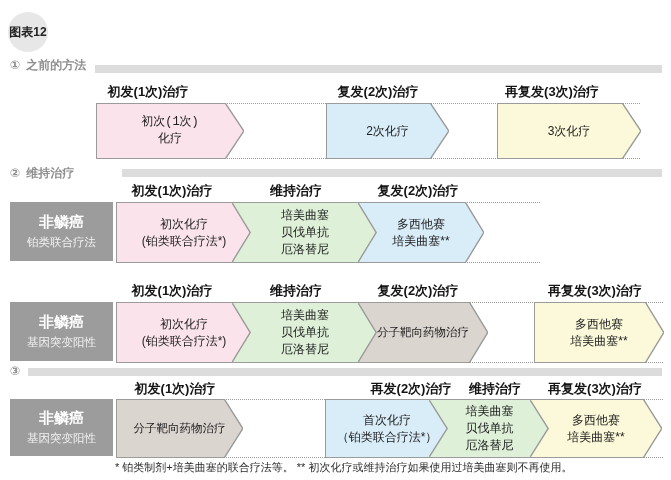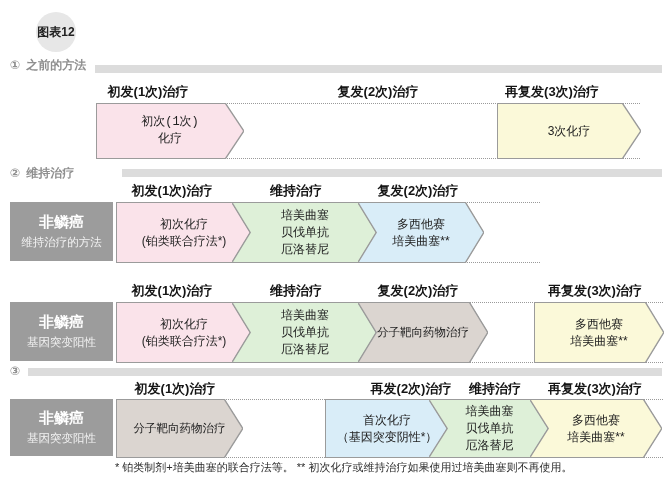--- a/index.html
+++ b/index.html
@@ -6,21 +6,21 @@
   .canvas {
     position:relative; width:671px; height:480px; background:#ffffff;
     font-family:"Liberation Sans","DejaVu Sans",sans-serif; color:#1a1a1a;
     overflow:hidden;
   }
   .abs { position:absolute; }
 
   
   .badge {
     border-radius:50%; background:#e7e7e7; display:flex; align-items:center;
-    justify-content:center; font-size:12px; color:#222; font-weight:bold;margin-left:28px;
+    justify-content:center; font-size:12px; color:#222; font-weight:bold;
   }
   .fig-title { font-size:18px; font-weight:bold; color:#111; white-space:nowrap; }
 
   
   .sec-label { font-size:12px; font-weight:bold; color:#8f8f8f; white-space:nowrap; }
   .sec-label .num { margin-right:6px; }
   .sec-bar { background:var(--bar,#dcdcdc); }
 
   
   .col-h {
@@ -79,40 +79,46 @@
   <div class="abs col-h" style="left:552px; top:83px;">再复发(3次)治疗</div>
 
   <div class="abs track" style="left:97px; top:103px; width:543px; height:54px;">
     <div class="arw" style="left:0; width:146px;font-family:Liberation Mono, monospace;">
       <div class="arw-shape flat c-pink"></div>
       <div class="arw-text">
         <div>初次(1次)</div>
         <div>化疗</div>
       </div>
     </div>
+    <div class="arw" style="left:230px; width:121px;">
+      <div class="arw-shape flat c-blue"></div>
+      <div class="arw-text">
+        <div>2次化疗</div>
+      </div>
+    </div>
     <div class="arw" style="left:401px; width:142px;">
       <div class="arw-shape flat c-yellow"></div>
       <div class="arw-text">
         <div>3次化疗</div>
       </div>
     </div>
   </div>
 
   <div class="abs sec-label" style="left:10px; top:165px;">
     <span class="num">②</span><span>维持治疗</span>
   </div>
   <div class="abs sec-bar" style="left:122px; top:169px; width:540px; height:8px;"></div>
 
   <div class="abs col-h" style="left:172px; top:182px;">初发(1次)治疗</div>
   <div class="abs col-h" style="left:296px; top:182px;">维持治疗</div>
   <div class="abs col-h" style="left:418px; top:182px;">复发(2次)治疗</div>
 
   <div class="abs side-box" style="left:10px; top:202px; width:103px; height:59px;">
     <div class="l1">非鳞癌</div>
-    <div class="l2">维持治疗的方法</div>
+    <div class="l2">铂类联合疗法</div>
   </div>
 
   <div class="abs track" style="left:117px; top:202px; width:423px; height:59px;">
     <div class="arw" style="left:0; width:134px;">
       <div class="arw-shape flat c-pink"></div>
       <div class="arw-text">
         <div>初次化疗</div>
         <div>(铂类联合疗法*)</div>
       </div>
     </div>
@@ -193,21 +199,21 @@
     <div class="arw" style="left:0; width:125px;">
       <div class="arw-shape flat c-tan"></div>
       <div class="arw-text" style="font-size:11.5px;">
         <div>分子靶向药物治疗</div>
       </div>
     </div>
     <div class="arw" style="left:209px; width:122px;">
       <div class="arw-shape flat c-blue"></div>
       <div class="arw-text">
         <div>首次化疗</div>
-        <div>（基因突变阴性*）</div>
+        <div>（铂类联合疗法*）</div>
       </div>
     </div>
     <div class="arw" style="left:313px; width:119px;">
       <div class="arw-shape notch c-green"></div>
       <div class="arw-text">
         <div>培美曲塞</div>
         <div>贝伐单抗</div>
         <div>厄洛替尼</div>
       </div>
     </div>

